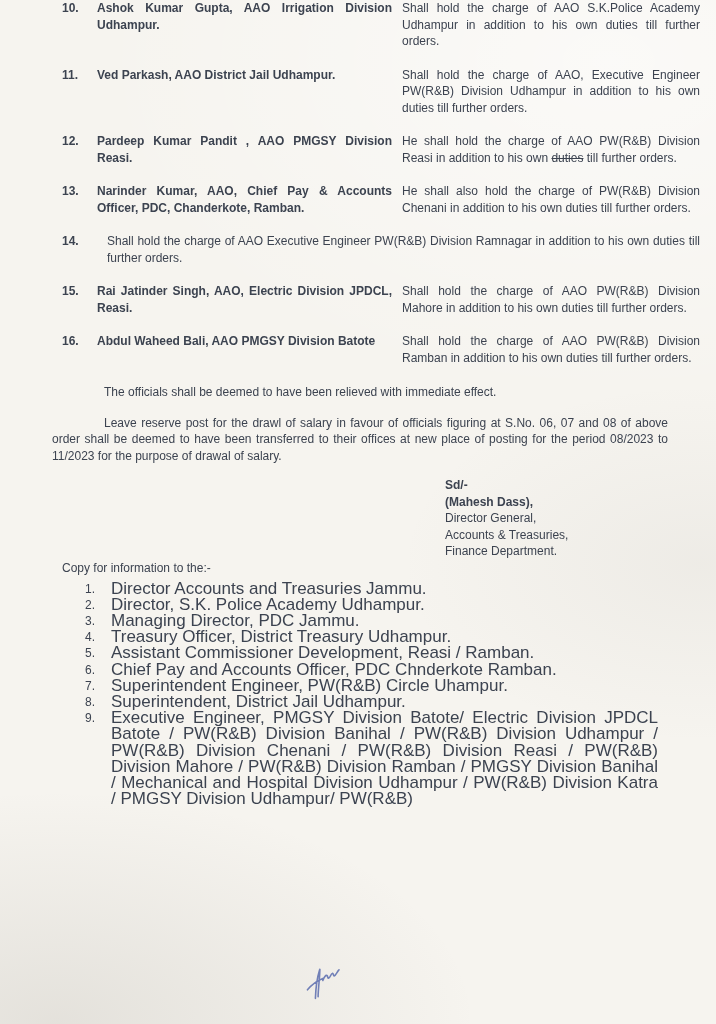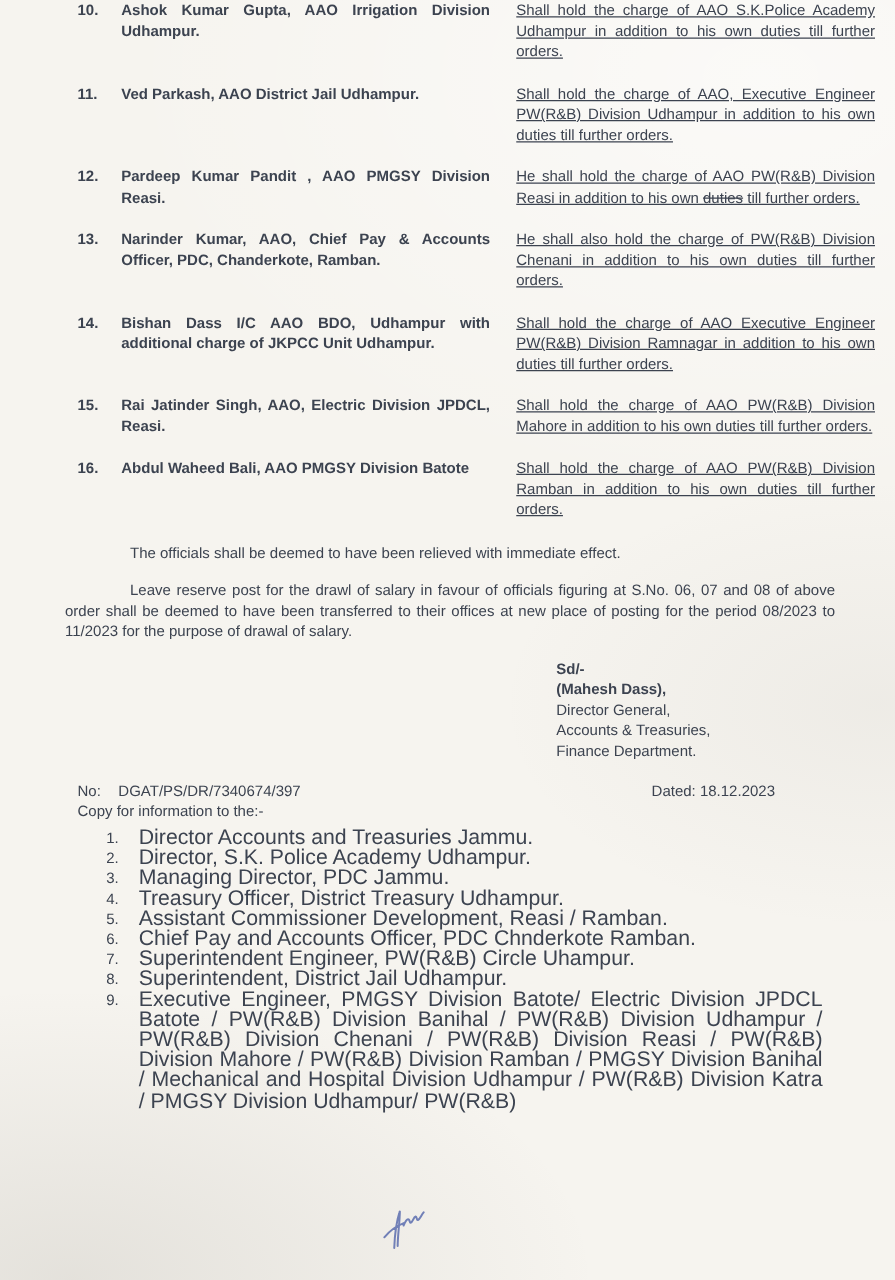--- a/index.html
+++ b/index.html
@@ -12,21 +12,21 @@
       radial-gradient(90% 35% at 8% 100%, rgba(118,112,100,.14), transparent 65%),
       radial-gradient(60% 25% at 98% 55%, rgba(140,135,125,.08), transparent 70%),
       #f6f4ef;
     overflow:hidden;
   }
   .page { position:relative; width:716px; height:1024px; }
   .entries { padding:0 16px 0 62px; }
   .entry { display:flex; align-items:flex-start; margin-bottom:17px; }
   .entry .num { width:35px; flex:0 0 35px; font-weight:bold; font-size:12px; line-height:16.5px; }
   .entry .officer { width:295px; flex:0 0 295px; font-size:12px; line-height:16.5px; text-align:justify;font-weight:bold; }
-  .entry .charge { flex:1; margin-left:21px; font-size:12px; line-height:16.5px; text-align:justify;text-decoration:underline; }
+  .entry .charge { flex:1; margin-left:10px; font-size:12px; line-height:16.5px; text-align:justify; }
   .strike { text-decoration:line-through; }
   .para { font-size:12px; line-height:16.5px; text-align:justify; margin:0 48px 0 52px; text-indent:52px; }
   .para-relieved { margin-top:18px; }
   .para-leave { margin-top:14px; }
   .sign-block { width:220px; margin:13px 51px 0 auto; font-size:12px; line-height:16.5px; }
   .sign-block .bold { font-weight:bold; }
   .ref-row { display:flex; justify-content:space-between; padding:16px 96px 0 62px; font-size:12px; line-height:16px; }
   .ref-left .val { margin-left:14px; }
   .copy-heading { padding-left:62px; font-size:12px; line-height:16px; }
   .copy-list { padding:5px 58px 0 85px; list-style:none; }
@@ -61,21 +61,20 @@
     </div>
 
     <div class="entry">
       <div class="num">13.</div>
       <div class="officer">Narinder Kumar, AAO, Chief Pay &amp; Accounts Officer, PDC, Chanderkote, Ramban.</div>
       <div class="charge">He shall also hold the charge of PW(R&amp;B) Division Chenani in addition to his own duties till further orders.</div>
     </div>
 
     <div class="entry">
       <div class="num">14.</div>
-      <div class="officer">Bishan Dass I/C AAO BDO, Udhampur with additional charge of JKPCC Unit Udhampur.</div>
       <div class="charge">Shall hold the charge of AAO Executive Engineer PW(R&amp;B) Division Ramnagar in addition to his own duties till further orders.</div>
     </div>
 
     <div class="entry">
       <div class="num">15.</div>
       <div class="officer">Rai Jatinder Singh, AAO, Electric Division JPDCL, Reasi.</div>
       <div class="charge">Shall hold the charge of AAO PW(R&amp;B) Division Mahore in addition to his own duties till further orders.</div>
     </div>
 
     <div class="entry">
@@ -91,26 +90,20 @@
   <p class="para para-leave">Leave reserve post for the drawl of salary in favour of officials figuring at S.No. 06, 07 and 08 of above order shall be deemed to have been transferred to their offices at new place of posting for the period 08/2023 to 11/2023 for the purpose of drawal of salary.</p>
 
   <div class="sign-block">
     <div class="bold">Sd/-</div>
     <div class="bold">(Mahesh Dass),</div>
     <div>Director General,</div>
     <div>Accounts &amp; Treasuries,</div>
     <div>Finance Department.</div>
   </div>
 
-  <div class="ref-row">
-    <span class="ref-left">
-      <span>No:</span><span class="val">DGAT/PS/DR/7340674/397</span>
-    </span>
-    <span>Dated: 18.12.2023</span>
-  </div>
 
   <div class="copy-heading">Copy for information to the:-</div>
 
   <div class="copy-list">
     <div class="copy-row">
       <span class="cnum">1.</span>
       <span class="ctext">Director Accounts and Treasuries Jammu.</span>
     </div>
     <div class="copy-row">
       <span class="cnum">2.</span>

